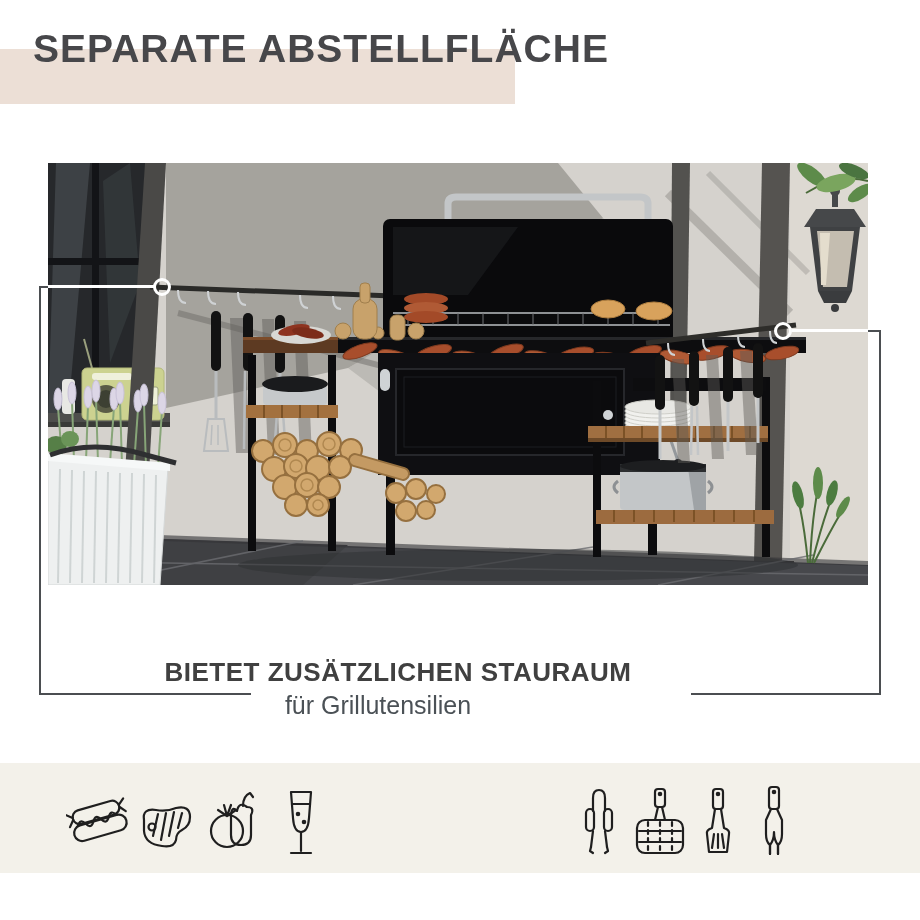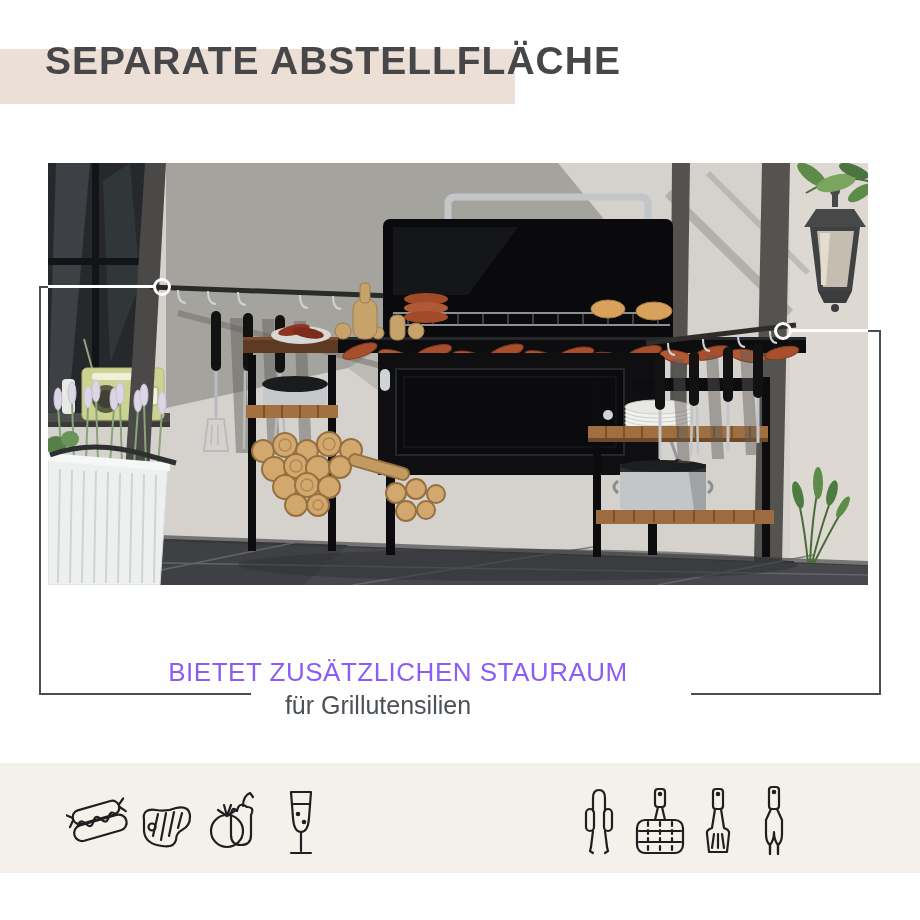--- a/index.html
+++ b/index.html
@@ -17,35 +17,35 @@
   #photo svg{display:block;width:100%;height:100%;}
 
   
   .dkline{background:#4b4e51;z-index:4;}
   .wtline{background:#ffffff;z-index:5;}
   .ring{width:12px;height:12px;border:3px solid #ffffff;border-radius:50%;
         background:transparent;z-index:6;}
 
   
   #caption-heading{left:0;top:657px;width:796px;text-align:center;font-size:26px;
-      font-weight:400;letter-spacing:.5px;color:#8b5cf6;z-index:3;}
+      font-weight:700;letter-spacing:.5px;color:#404040;z-index:3;}
   #caption-sub{left:0;top:691px;width:756px;text-align:center;font-size:25px;
       font-weight:400;color:#4b5156;z-index:3;}
 
   
   #footer-strip{left:0;top:763px;width:920px;height:110px;background:#f3f1ea;z-index:1;}
   .icon{position:absolute;}
   .icon svg{display:block;stroke:#1f1f1f;fill:none;stroke-width:2.2;
             stroke-linecap:round;stroke-linejoin:round;}
 </style>
 </head>
 <body>
 
 <div class="abs" id="band"></div>
-<h1 class="abs" id="main-title" style="margin:12px;">SEPARATE ABSTELLFLÄCHE</h1>
+<h1 class="abs" id="main-title" style="margin:0;">SEPARATE ABSTELLFLÄCHE</h1>
 
 <div class="abs" id="photo">
 <svg viewBox="0 0 820 422" preserveAspectRatio="none">
 
   <rect x="0" y="0" width="820" height="422" fill="#d5d2cd"></rect>
   <rect x="742" y="0" width="78" height="422" fill="#ddd9d2"></rect>
 
   <g fill="#7e7c77">
     <polygon points="118,0 510,0 555,55 300,205 118,245" opacity="0.55"></polygon>
     <polygon points="300,205 555,55 620,130 360,250" opacity="0.28"></polygon>

